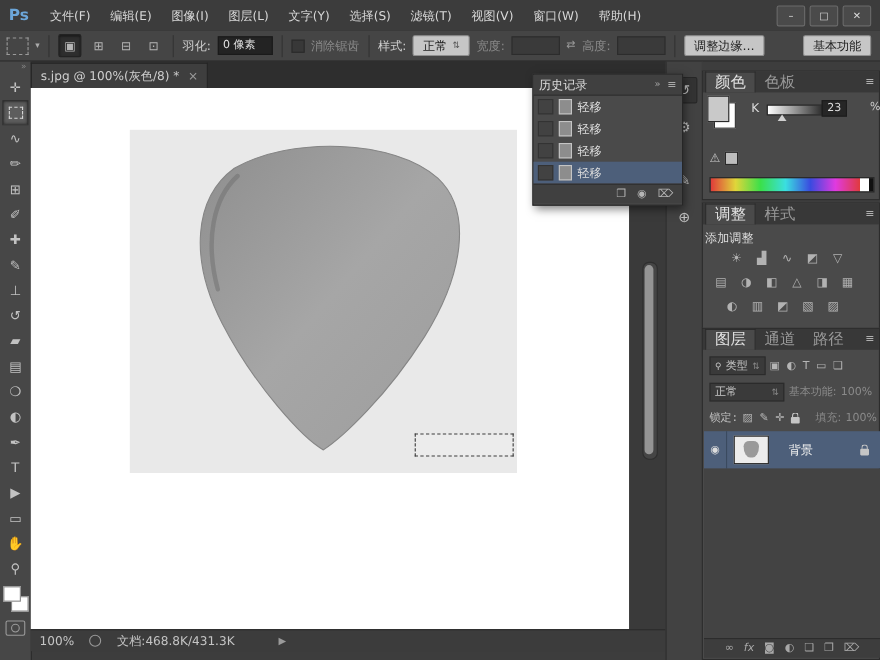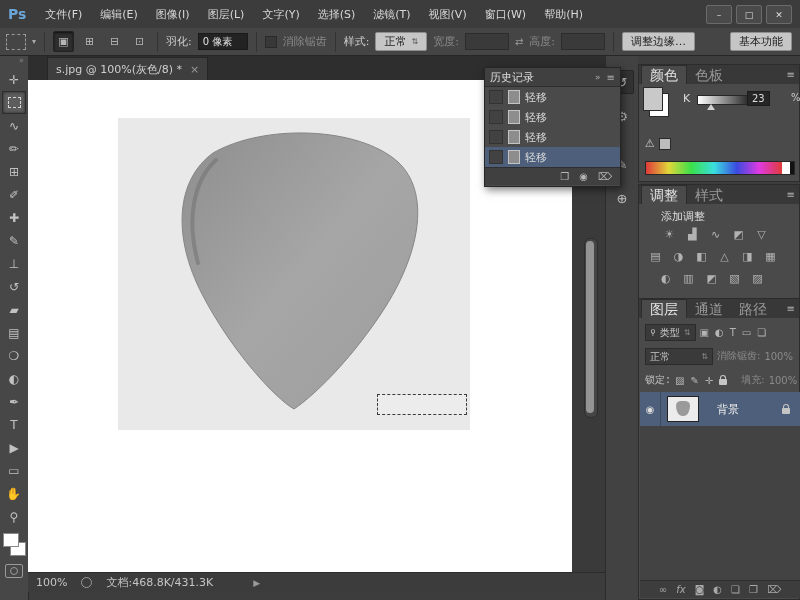--- a/index.html
+++ b/index.html
@@ -44,21 +44,21 @@
   .swatches{position:relative;width:24px;height:26px;margin-top:4px;}
   .sw{position:absolute;width:14px;height:12px;border:1px solid #888;background:#fff;}
   .sw.fg{left:1px;top:1px;z-index:2;}
   .sw.bg{left:8px;top:10px;}
   .qmask{width:16px;height:12px;border:1px solid #9a9a9a;border-radius:2px;margin-top:6px;
          display:flex;align-items:center;justify-content:center;}
   .qmask i{width:6px;height:6px;border:1px solid #9a9a9a;border-radius:50%;}
   
   .tabbar{left:28px;top:56px;width:577px;height:24px;background:#2e2e2e;display:flex;align-items:flex-end;}
   .doctab{height:22px;background:#3e3e3e;border:1px solid #252525;border-bottom:none;color:#cfcfcf;
-          font-size:11px;display:flex;align-items:center;gap:8px;padding:0 8px;margin-left:19px;}
+          font-size:11px;display:flex;align-items:center;gap:8px;padding:0 8px;}
   .tabclose{color:#9a9a9a;font-size:11px;}
   .docarea{left:28px;top:80px;width:544px;height:492px;background:#ffffff;}
   .photo{left:90px;top:38px;width:352px;height:312px;background:#e9e9e9;overflow:hidden;}
   .marquee{left:349px;top:314px;width:88px;height:19px;border:1px dashed #3a3a3a;background:rgba(255,255,255,0.15);}
   .gutter{left:572px;top:80px;width:33px;height:492px;background:#3a3a3a;}
   .vscroll{left:584px;top:238px;width:12px;height:178px;background:#454545;border:1px solid #2e2e2e;border-radius:6px;}
   .vthumb{left:586px;top:241px;width:8px;height:172px;background:#949494;border-radius:4px;}
   .statusbar{left:28px;top:572px;width:577px;height:20px;background:#3c3c3c;border-top:1px solid #2b2b2b;
              display:flex;align-items:center;gap:14px;padding-left:8px;box-sizing:border-box;color:#c5c5c5;}
   .statusdot{width:9px;height:9px;border:1px solid #9a9a9a;border-radius:50%;}
@@ -349,21 +349,21 @@
       </div>
       <span class="spectrum" style="left:6px;top:96px;width:148px;"></span>
     </div>
 
     <div class="panel" style="top:128px;height:140px;">
       <div class="phead">
         <span class="ptab active">调整</span>
         <span class="ptab">样式</span>
         <span class="pmenu">≡</span>
       </div>
-      <span class="adjlabel" style="left:22px;top:24px;">添加调整</span>
+      <span class="adjlabel" style="left:2px;top:24px;">添加调整</span>
       <div class="adjrow" style="left:22px;top:42px;">
         <span class="adjicon">☀</span>
         <span class="adjicon">▟</span>
         <span class="adjicon">∿</span>
         <span class="adjicon">◩</span>
         <span class="adjicon">▽</span>
       </div>
       <div class="adjrow" style="left:8px;top:64px;">
         <span class="adjicon">▤</span>
         <span class="adjicon">◑</span>
@@ -398,21 +398,21 @@
         <span class="lockicon">◐</span>
         <span class="lockicon">T</span>
         <span class="lockicon">▭</span>
         <span class="lockicon">❏</span>
       </div>
       <div class="lrow" style="top:47px;height:20px;">
         <span class="ldd" style="width:58px;justify-content:space-between;">
           <span>正常</span>
           <span style="font-size:8px;color:#888;">⇅</span>
         </span>
-        <span class="dim" style="font-size:10px;">消除锯齿:</span>
+        <span class="dim" style="font-size:10px;">基本功能:</span>
         <span class="dim" style="font-size:10px;">100%</span>
       </div>
       <div class="lrow" style="top:71px;height:20px;">
         <span style="font-size:10px;color:#c5c5c5;font-family:Liberation Mono, monospace;">锁定:</span>
         <span class="lockicon">▨</span>
         <span class="lockicon">✎</span>
         <span class="lockicon">✛</span>
         <span class="padlock"></span>
         <span class="dim" style="font-size:10px;margin-left:10px;">填充:</span>
         <span class="dim" style="font-size:10px;">100%</span>

